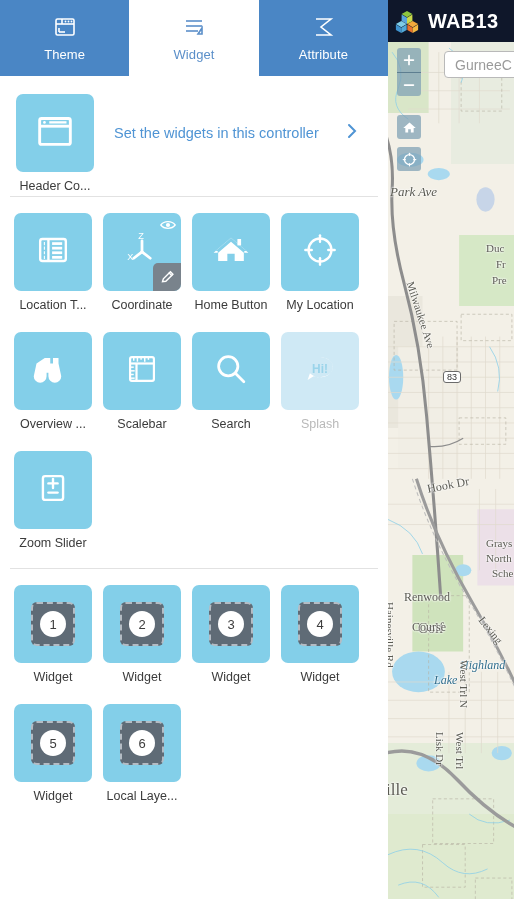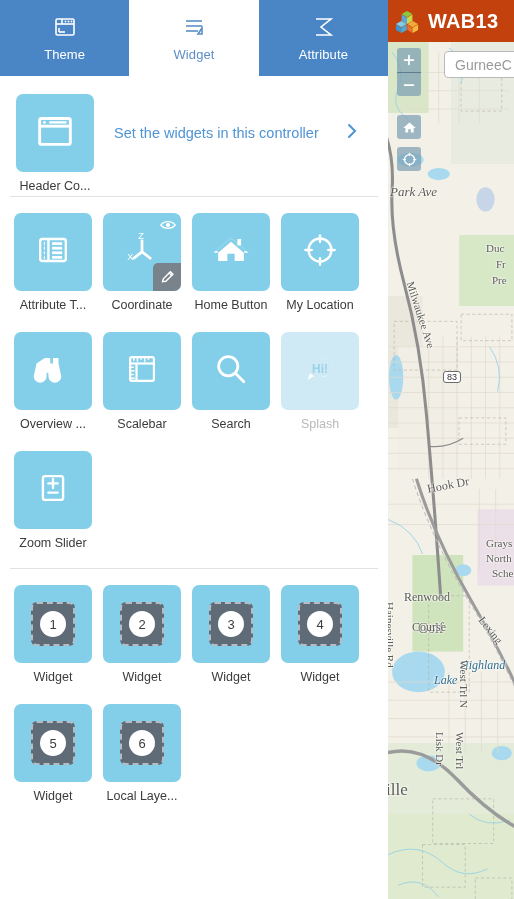--- a/index.html
+++ b/index.html
@@ -104,21 +104,21 @@
   }
 
   
   #right-panel {
     position: absolute; left: 388px; top: 0;
     width: 126px; height: 899px; overflow: hidden;
     background: #e9e3d8;
   }
   #app-header {
     position: relative; height: 42px; width: 126px;
-    background: #c2410c; display: flex; align-items: center;
+    background: #0f172a; display: flex; align-items: center;
     padding-left: 6px; gap: 8px; z-index: 6;
   }
   #app-logo { width: 26px; height: 26px; }
   #app-title {
     font-size: 20px; font-weight: bold; color: #ffffff;
     letter-spacing: .3px; white-space: nowrap;
   }
 
   #map-area {
     position: absolute; top: 42px; left: 0;
@@ -250,21 +250,21 @@
               <line x1="14" y1="22" x2="15.2" y2="22" stroke-width="3.4"></line>
               <line x1="14" y1="27" x2="15.2" y2="27" stroke-width="3.4"></line>
               <line x1="14" y1="32" x2="15.2" y2="32" stroke-width="3.4"></line>
               <line x1="23" y1="17" x2="34" y2="17" stroke-width="3"></line>
               <line x1="23" y1="22" x2="34" y2="22" stroke-width="3"></line>
               <line x1="23" y1="27" x2="34" y2="27" stroke-width="3"></line>
               <line x1="23" y1="32" x2="34" y2="32" stroke-width="3"></line>
             </svg>
           </span>
         </div>
-        <div class="tile-label">Attribute T...</div>
+        <div class="tile-label">Location T...</div>
       </div>
 
       <div class="tile">
         <div class="tile-box">
           <span>
             <svg viewBox="0 0 48 48" width="44" height="44" fill="none" stroke="#fff" stroke-width="3" stroke-linecap="round">
               <path d="M24 14 L24 26"></path>
               <path d="M24 26 L15 33"></path>
               <path d="M24 26 L33 33"></path>
               <text x="20" y="12" font-size="10" fill="#fff" stroke="none" font-family="Liberation Sans, sans-serif">Z</text>

